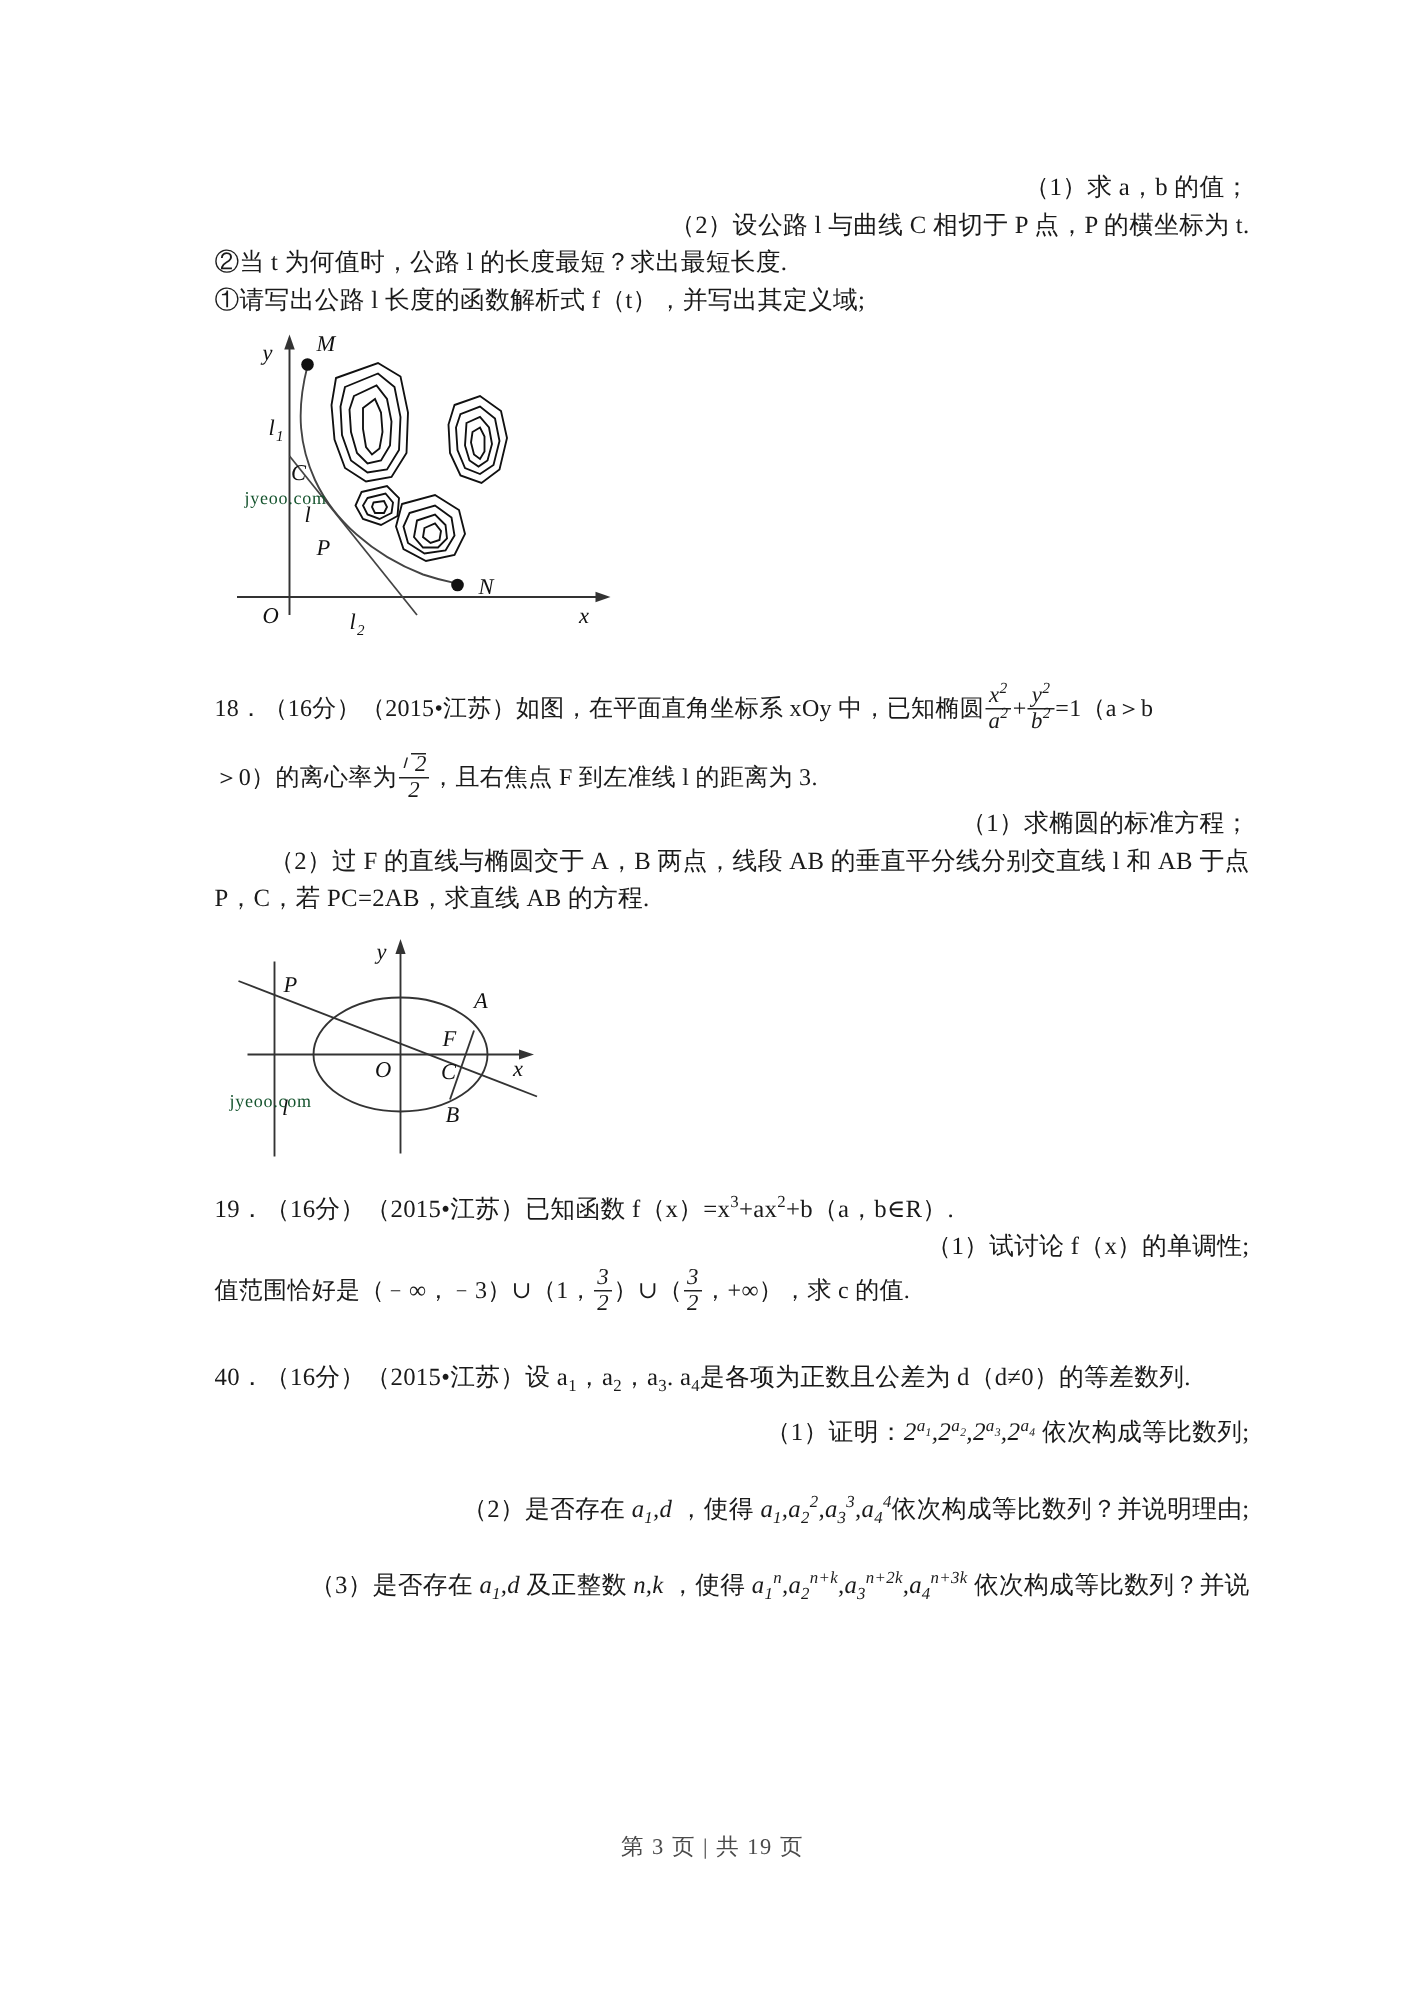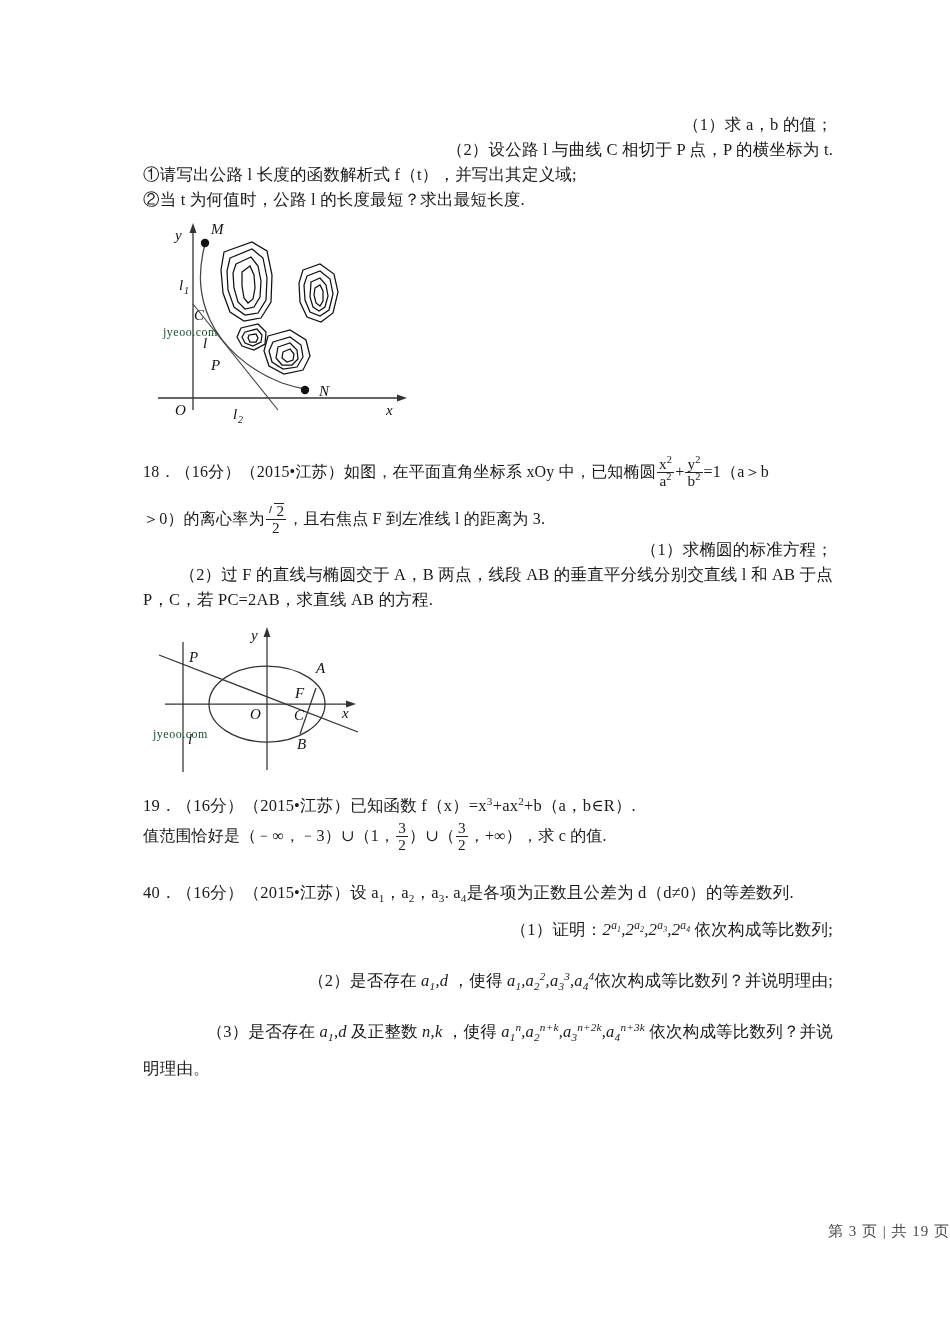--- a/index.html
+++ b/index.html
@@ -52,20 +52,21 @@
 
   .frac {
     display: inline-block;
     vertical-align: middle;
     text-align: center;
     font-size: 0.95em;
     line-height: 1.06;
     margin: 0 1px;
     position: relative;
     top: -1px;
+    font-style: italic;
   }
   .frac .num { display: block; padding: 0 2px; }
   .frac .den { display: block; border-top: 1.2px solid #222; padding: 0 2px; }
 
   .sqrt {
     display: inline-block;
     position: relative;
     padding-left: 9px;
     padding-top: 1px;
   }
@@ -89,21 +90,21 @@
   .fig { position: relative; }
   .fig1 { margin-left: 5px; }
   .fig2 { margin-left: 10px; }
 
   
   .footer {
     position: absolute;
     left: 0;
     top: 1222px;
     width: 950px;
-    text-align: right;
+    text-align: center;
     font-size: 15px;
     color: #4a4a4a;
     letter-spacing: 1px;
   }
   .wm {
     position: absolute;
     font-size: 12px;
     color: #14532d;
     letter-spacing: 0.5px;
     user-select: none;
@@ -113,22 +114,22 @@
 </head>
 <body>
 
 <div class="page">
 
   <div class="content">
 
     <div>
       <div class="tline indent">（1）求 a，b 的值；</div>
       <div class="tline indent">（2）设公路 l 与曲线 C 相切于 P 点，P 的横坐标为 t.</div>
+      <div class="tline">②当 t 为何值时，公路 l 的长度最短？求出最短长度.</div>
       <div class="tline">①请写出公路 l 长度的函数解析式 f（t），并写出其定义域;</div>
-      <div class="tline">②当 t 为何值时，公路 l 的长度最短？求出最短长度.</div>
     </div>
 
     <div class="fig fig1" style="margin-top:8px;">
       <svg width="270" height="205" viewBox="0 0 270 205" xmlns="http://www.w3.org/2000/svg">
         <g fill="none" stroke="#333" stroke-width="1.3">
 
           <line x1="45" y1="190" x2="45" y2="10"></line>
           <polygon points="45,3 41.5,13 48.5,13" fill="#333" stroke="none"></polygon>
 
           <line x1="10" y1="178" x2="252" y2="178"></line>
@@ -234,20 +235,21 @@
         </g>
       </svg>
     </div>
 
     <div class="gap-sm"></div>
 
     <div>
       <div class="tline">
         <span>19．</span><span>（16分）</span><span>（2015•江苏）</span><span>已知函数 f（x）=x</span><span class="sup">3</span><span>+ax</span><span class="sup">2</span><span>+b（a，b∈R）.</span>
       </div>
+      <div class="tline indent">（1）试讨论 f（x）的单调性;</div>
       <div class="tpara" style="line-height:36px;">
         <span>值范围恰好是（﹣∞，﹣3）∪（1，</span><span class="frac"><span class="num">3</span><span class="den">2</span></span><span>）∪（</span><span class="frac"><span class="num">3</span><span class="den">2</span></span><span>，+∞），求 c 的值.</span>
       </div>
     </div>
 
     <div class="gap-md"></div>
 
     <div>
       <div class="tline">
         <span>40．</span><span>（16分）</span><span>（2015•江苏）</span><span>设 a</span><span class="sub">1</span><span>，a</span><span class="sub">2</span><span>，a</span><span class="sub">3</span><span>. a</span><span class="sub">4</span><span>是各项为正数且公差为 d（d≠0）的等差数列.</span>
@@ -266,21 +268,20 @@
       </div>
 
       <div class="gap-md"></div>
 
       <div class="tline indent">
         <span>（3）是否存在</span><span class="bmi"> a<span class="sub">1</span>,d </span><span>及正整数</span><span class="bmi"> n,k </span><span>，使得</span><span class="bmi"> a<span class="sub">1</span><span class="sup">n</span>,a<span class="sub">2</span><span class="sup">n+k</span>,a<span class="sub">3</span><span class="sup">n+2k</span>,a<span class="sub">4</span><span class="sup">n+3k</span> </span><span>依次构成等比数列？并说</span>
       </div>
 
       <div class="gap-sm"></div>
 
-      <div class="tline">明理由。</div>
     </div>
 
   </div>
 
   <div class="wm" style="left:153px; top:727px;">jyeoo.com</div>
   <div class="wm" style="left:163px; top:325px;">jyeoo.com</div>
 
   <div class="footer">第 3 页 | 共 19 页</div>
 
 </div>

